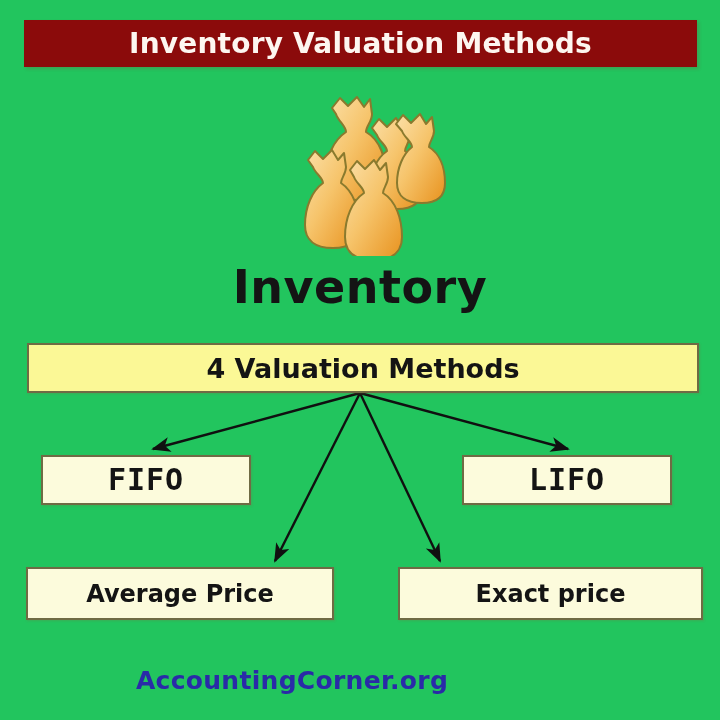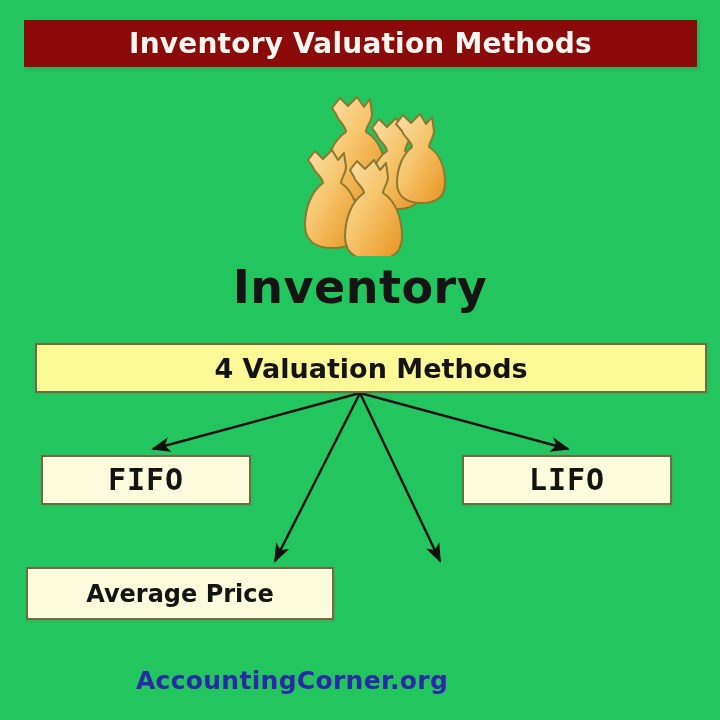--- a/index.html
+++ b/index.html
@@ -73,21 +73,21 @@
     justify-content: center;
     box-shadow: 1px 1px 2px rgba(130,110,70,0.28);
   }
   .node-label {
     color: #141414;
     white-space: nowrap;
     line-height: 1;
   }
 
   #box-valuation-methods {
-    left: 35px;
+    left: 27px;
     top: 343px;
     width: 672px;
     height: 50px;
     background: #fbf896;
   }
   #box-valuation-methods .node-label {
     font-family: "DejaVu Sans", sans-serif;
     font-size: 27px;
     font-weight: bold;
   }
@@ -247,16 +247,19 @@
   </div>
 
   <div class="node-box" id="box-fifo">
     <span class="node-label">FIFO</span>
   </div>
 
   <div class="node-box" id="box-average-price">
     <span class="node-label">Average Price</span>
   </div>
 
+  <div class="node-box" id="box-exact-price">
+    <span class="node-label">Exact price</span>
+  </div>
 
   <div id="footer-link">AccountingCorner.org</div>
 
 </div>
 
 </body></html>

